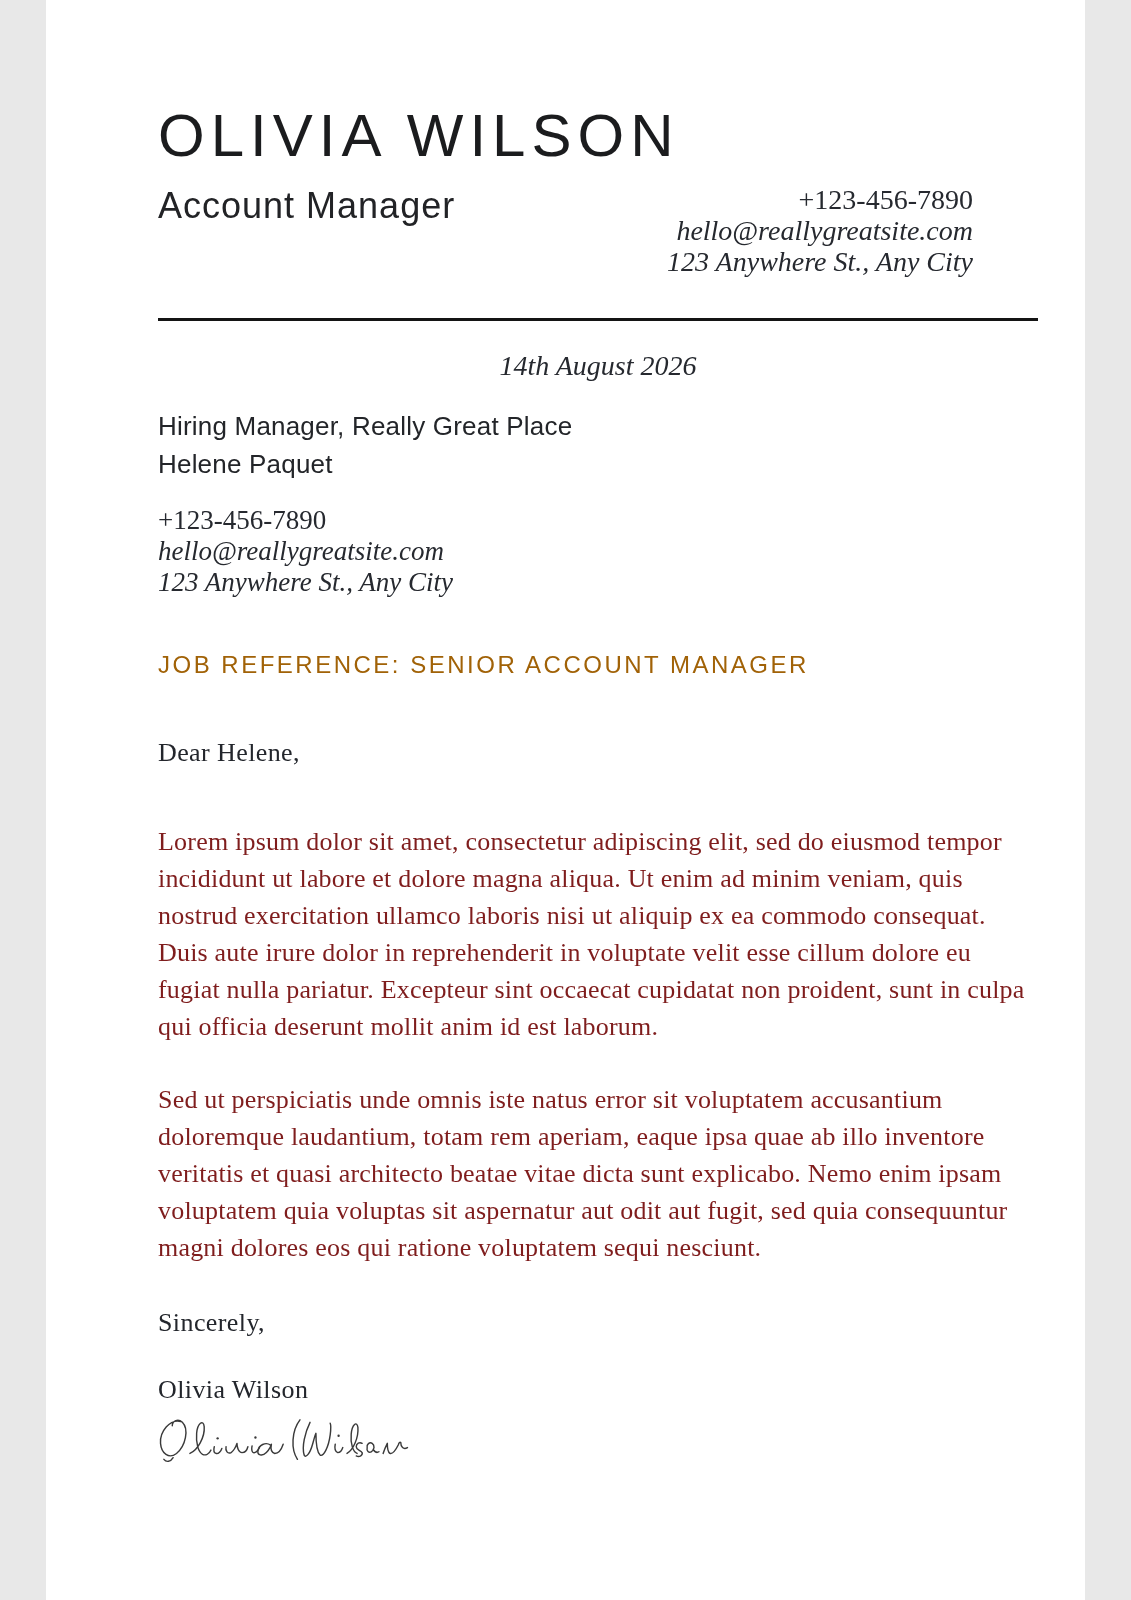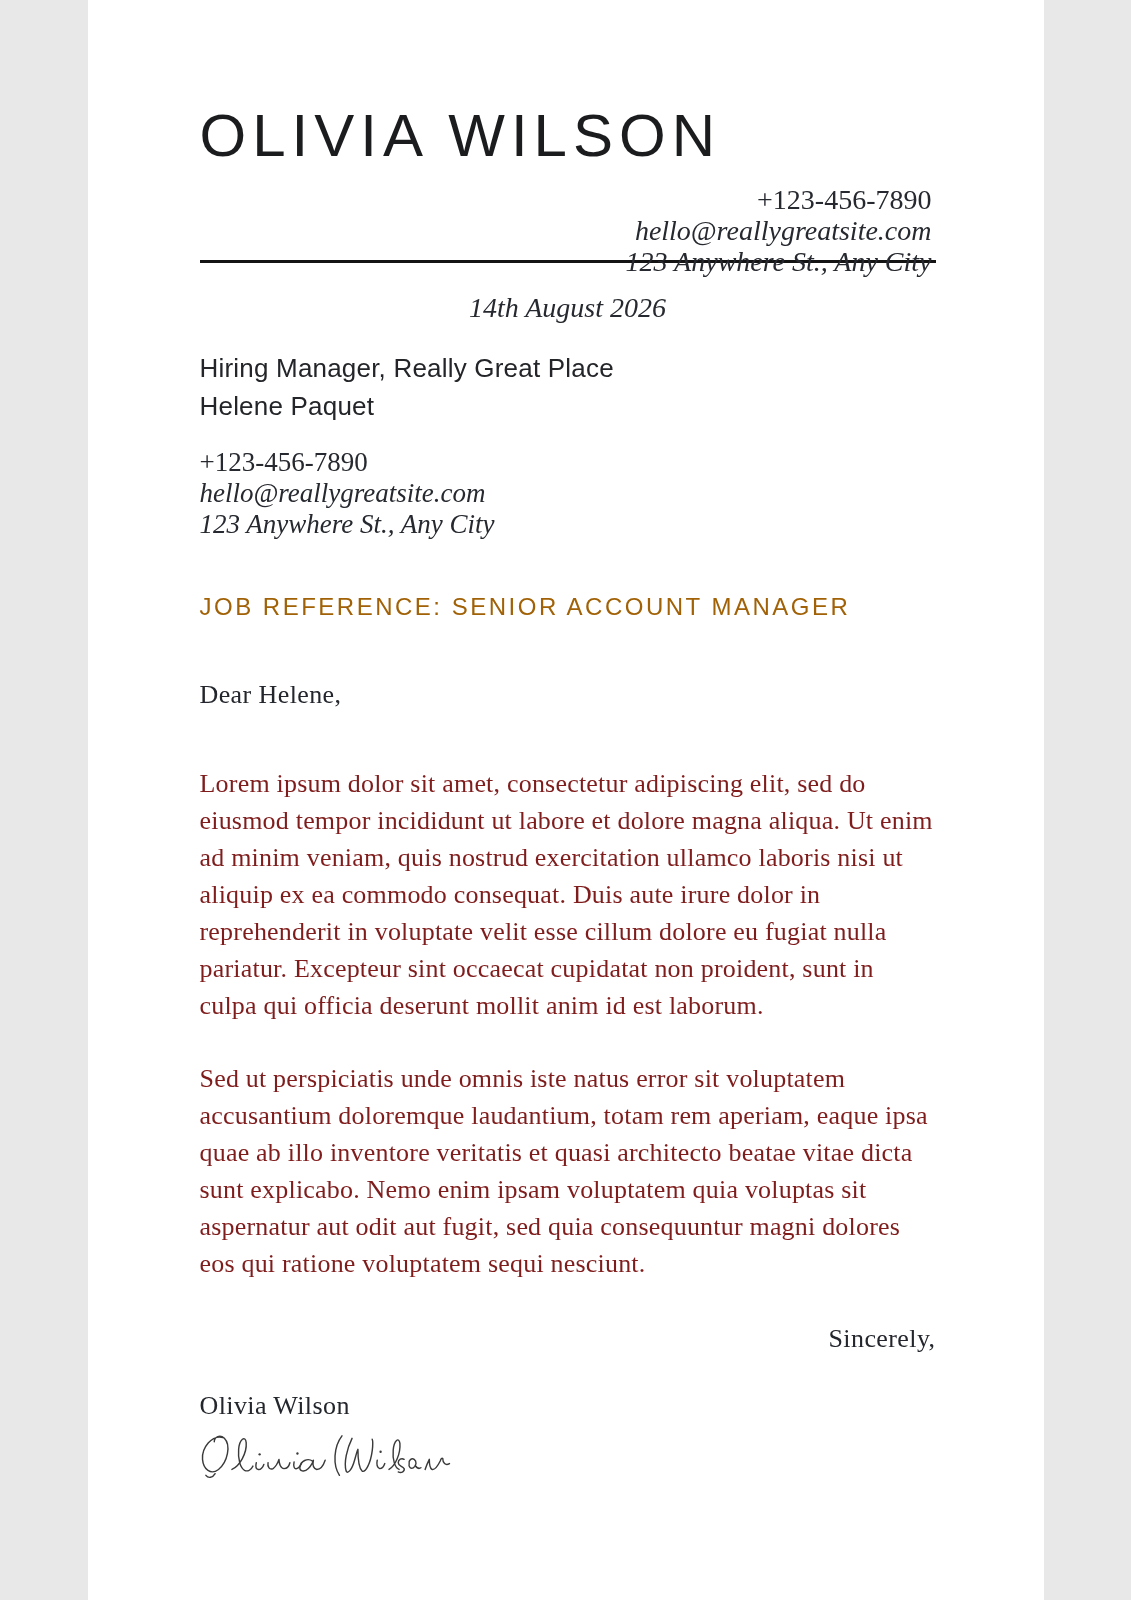--- a/index.html
+++ b/index.html
@@ -2,26 +2,26 @@
 <html><head>
 <meta charset="utf-8">
 <style>
   html, body {
     margin: 0;
     padding: 0;
     background: #e8e8e8;
   }
   .page {
     position: relative;
-    width: 956px;
+    width: 1039px;
     height: 1600px;
     margin: 0 auto;
     background: #ffffff;
     box-sizing: border-box;
-    padding: 106px 108px 0 112px;
+    padding: 106px 47px 0 112px;
     overflow: hidden;
     font-family: "Liberation Serif", serif;
     color: #23262c;
   }
   
   .sender-name {
     font-family: "Liberation Sans", sans-serif;
     font-size: 60px;
     font-weight: 400;
     letter-spacing: 6px;
@@ -101,21 +101,20 @@
     line-height: 37px;
     letter-spacing: 0.2px;
     color: #7f1d1d;
   }
   .body-paragraph.first { margin-top: 54px; }
   .valediction {
     margin-top: 40px;
     font-size: 26px;
     letter-spacing: 0.4px;
     line-height: 33px;
-    text-align: right;
   }
   .signer-name {
     margin-top: 34px;
     font-size: 26px;
     letter-spacing: 0.4px;
     line-height: 33px;
   }
   .signature {
     margin-top: 8px;
     width: 252px;
@@ -131,20 +130,21 @@
   }
   .signature circle { fill: #3a3a3a; }
 </style>
 </head>
 <body>
 
 <div class="page">
 
   <div>
     <div class="sender-name">OLIVIA WILSON</div>
+    <div class="sender-title">Account Manager</div>
 
     <div class="header-contact">
       <div>+123-456-7890</div>
       <div class="serif-italic">hello@reallygreatsite.com</div>
       <div class="serif-italic">123 Anywhere St., Any City</div>
     </div>
   </div>
 
   <div class="divider"></div>
 

